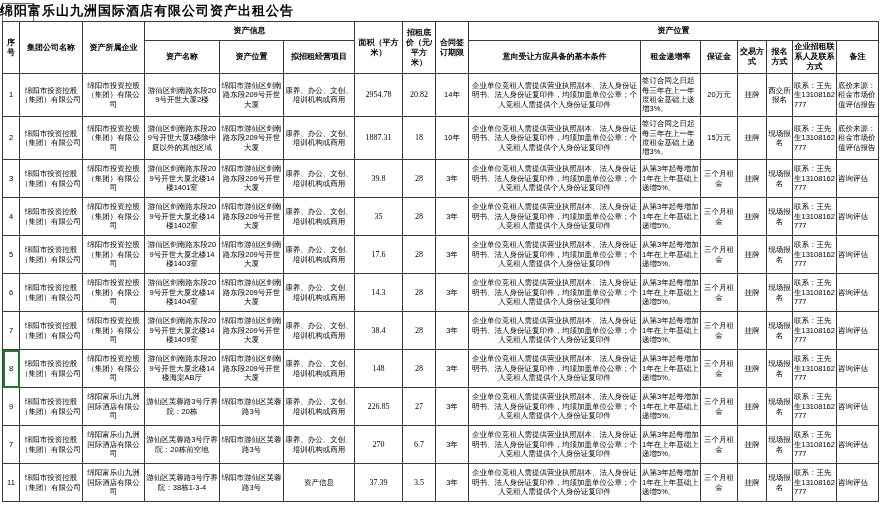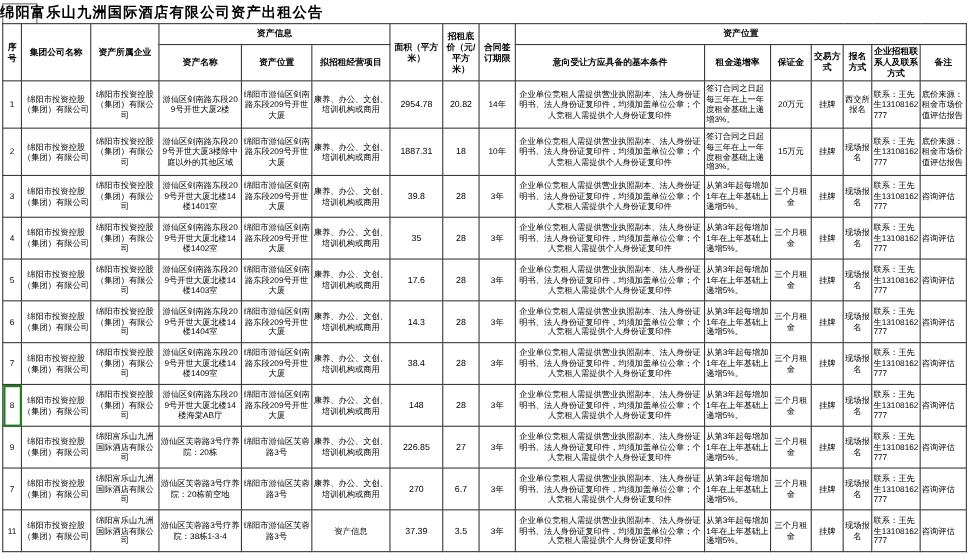--- a/index.html
+++ b/index.html
@@ -9,21 +9,21 @@
   .title{position:absolute;left:0;top:2px;width:880px;font-size:13px;font-weight:bold;letter-spacing:1px;}
   table{border-collapse:collapse;table-layout:fixed;position:absolute;left:2px;top:21px;width:876px;background:#fff;}
   th,td{border:1px solid #3a3a3a;font-size:7.5px;line-height:1.25;padding:0 1px;vertical-align:middle;
     text-align:center;word-break:break-all;overflow:hidden;}
   th{font-weight:bold;font-size:8px;padding:1px;}
   thead tr.group th{height:16px;}
   thead tr.sub th{height:26px;}
   td.left{text-align:left;}
   tbody td{height:37px;}
   tbody tr.tall td{height:42px;}
-  td.num{font-size:8px;}
+  td.num{font-size:8px;font-family:Liberation Serif, serif;}
   td.selected{outline:2px solid #1e7e1e;outline-offset:-2px;}
   .footer{position:absolute;left:57px;top:486px;font-size:9.5px;font-weight:bold;letter-spacing:1px;}
 </style>
 </head>
 <body>
 
 <div class="sheet">
   <div class="corner-box"></div>
   <div class="title">绵阳富乐山九洲国际酒店有限公司资产出租公告</div>
 

